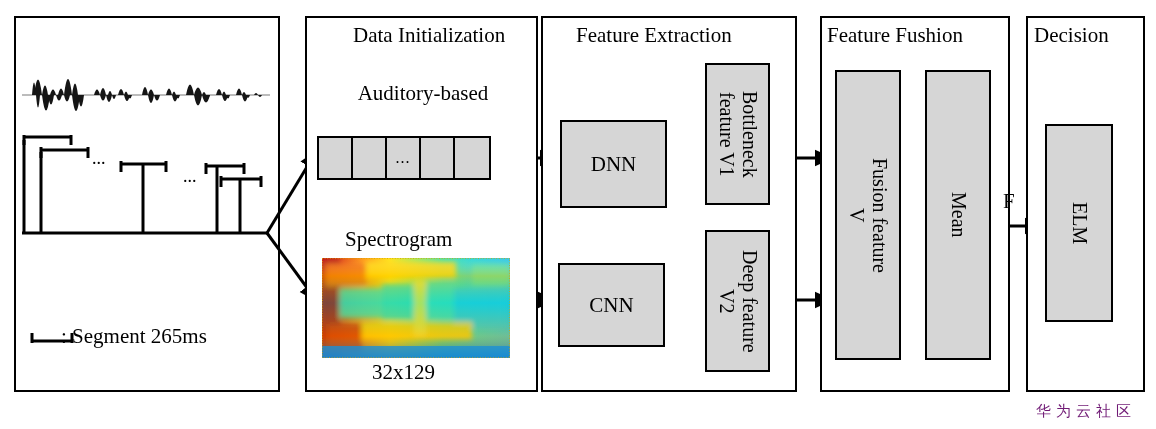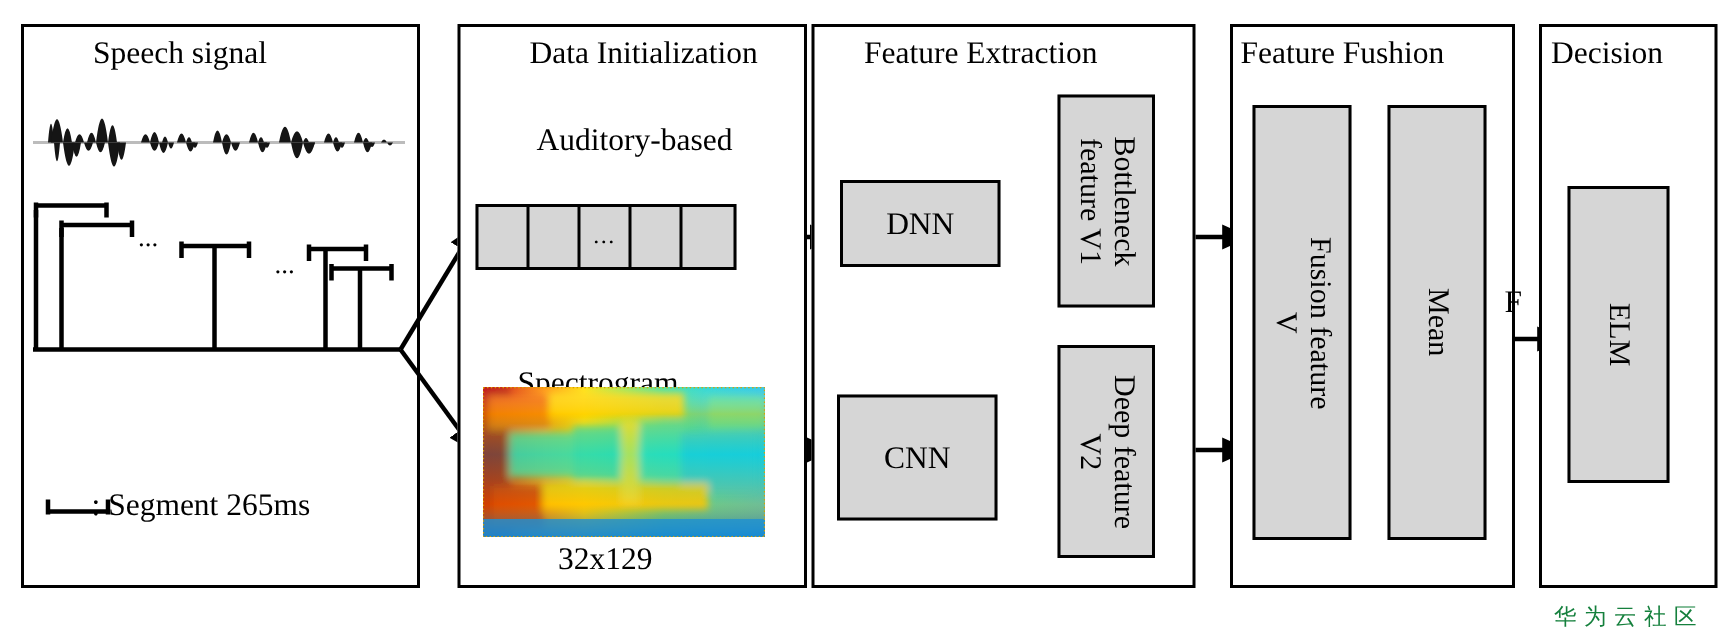--- a/index.html
+++ b/index.html
@@ -69,42 +69,41 @@
     font-size:21px;
     white-space:nowrap;
     line-height:1.12;
     text-align:center;
   }
 
   
   .watermark{
     position:absolute;
     font-size:15px;
-    color:#15803d;
+    color:#701a75;
     letter-spacing:5px;
     white-space:nowrap;
     font-family:"DejaVu Sans", sans-serif;
   }
 
   svg.overlay{
     position:absolute;left:0;top:0;
     width:1156px;height:429px;
     pointer-events:none;
     overflow:visible;
   }
   .wave-wrap{position:absolute;}
   .spec-wrap{position:absolute;}
 </style>
 </head>
 <body>
 
 <div id="stage">
 
   <div class="panel" style="left:14px;top:16px;width:266px;height:376px;"></div>
-  <div class="panel-title" style="left:62px;top:25px;">Speech signal</div>
 
   <div class="wave-wrap" style="left:22px;top:62px;width:248px;height:66px;">
     <svg width="248" height="66" viewBox="0 0 248 66" class="wave-svg">
       <g fill="#151515">
         <rect x="0" y="32" width="248" height="2" fill="#bcbcbc"></rect>
         <path d="M10 33 Q12 8 14 33 Q16 58 18 33 Z"></path>
         <path d="M12 33 Q16 2 20 33 Q24 64 28 33 Z"></path>
         <path d="M20 33 Q23 14 26 33 Q29 52 32 33 Z"></path>
         <path d="M28 33 Q31 22 34 33 Q37 44 40 33 Z"></path>
         <path d="M36 33 Q39 20 42 33 Q45 46 48 33 Z"></path>
@@ -197,21 +196,21 @@
   </div>
 
   <div class="cells" style="left:317px;top:136px;width:174px;height:44px;">
     <div class="cell" style="width:34px;"></div>
     <div class="cell" style="width:34px;"></div>
     <div class="cell" style="width:34px;">...</div>
     <div class="cell" style="width:34px;"></div>
     <div class="cell" style="width:34px;"></div>
   </div>
 
-  <div class="lbl" style="left:345px;top:228px;margin-top:16px;">Spectrogram</div>
+  <div class="lbl" style="left:345px;top:228px;">Spectrogram</div>
 
   <div class="spec-wrap" style="left:322px;top:258px;width:188px;height:100px;">
     <svg width="188" height="100" viewBox="0 0 188 100" preserveAspectRatio="none">
       <defs>
         <linearGradient id="gH" x1="0" y1="0" x2="1" y2="0">
           <stop offset="0" stop-color="#c20000"></stop>
           <stop offset="0.10" stop-color="#e03a00"></stop>
           <stop offset="0.22" stop-color="#ff9000"></stop>
           <stop offset="0.36" stop-color="#ffe000"></stop>
           <stop offset="0.50" stop-color="#9ae64b"></stop>
@@ -248,21 +247,21 @@
       <rect x="0" y="88" width="188" height="12" fill="#1b8fd6" opacity="0.78"></rect>
       <rect x="0" y="0" width="188" height="100" fill="none" stroke="#d8a000" stroke-width="1.5" stroke-dasharray="1 1.6"></rect>
     </svg>
   </div>
 
   <div class="lbl" style="left:372px;top:361px;">32x129</div>
 
   <div class="panel" style="left:541px;top:16px;width:256px;height:376px;"></div>
   <div class="panel-title" style="left:576px;top:25px;">Feature Extraction</div>
 
-  <div class="block" style="left:560px;top:120px;width:107px;height:58px;">DNN</div>
+  <div class="block" style="left:560px;top:120px;width:107px;height:88px;">DNN</div>
 
   <div class="block" style="left:705px;top:63px;width:65px;height:142px;">
     <span class="vtxt">Bottleneck
 feature V1</span>
   </div>
 
   <div class="block" style="left:558px;top:263px;width:107px;height:84px;">CNN</div>
 
   <div class="block" style="left:705px;top:230px;width:65px;height:142px;">
     <span class="vtxt">Deep feature

